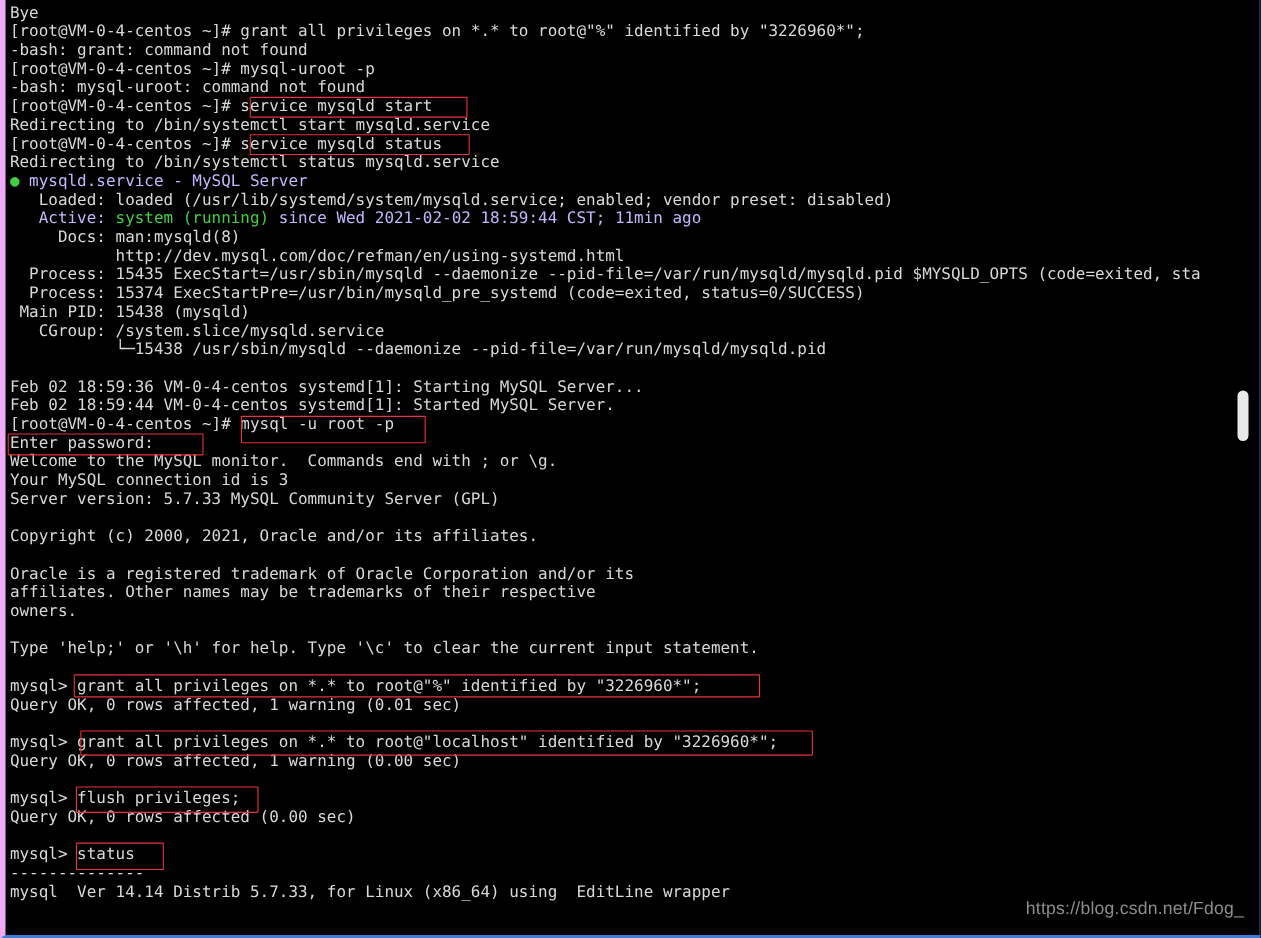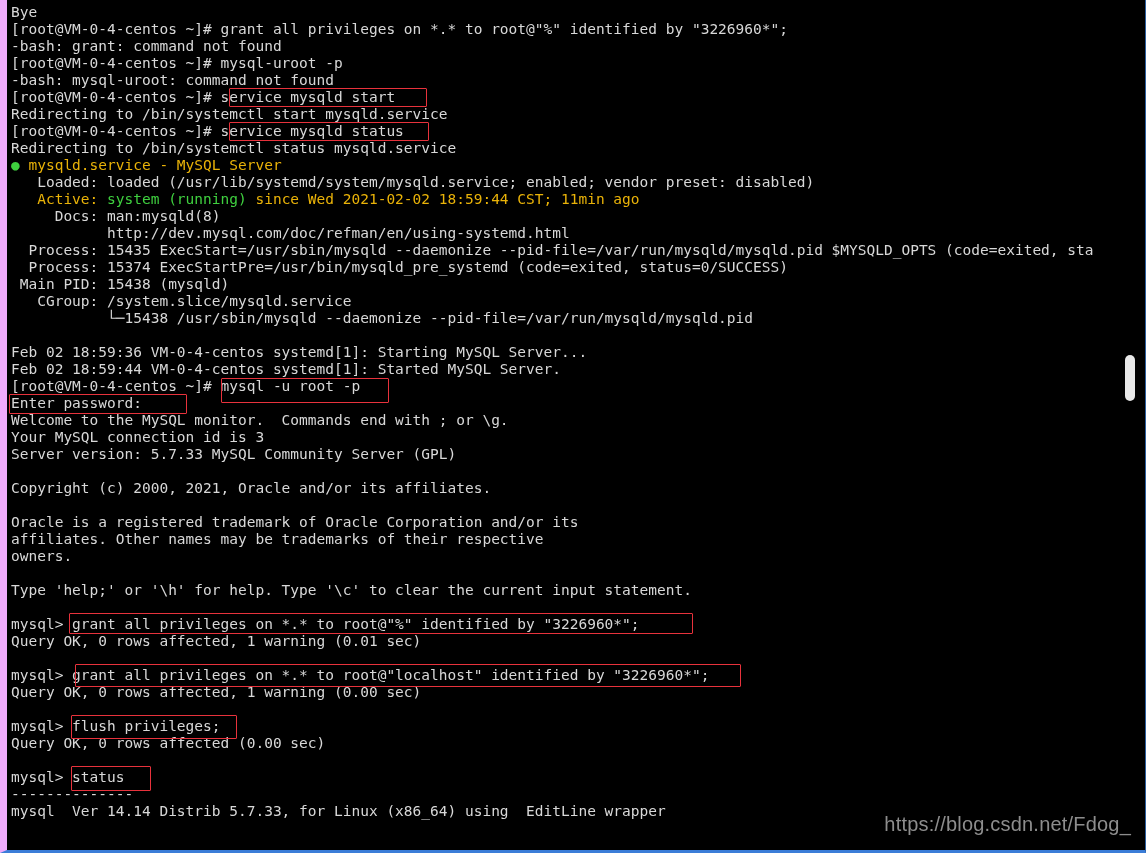--- a/index.html
+++ b/index.html
@@ -10,21 +10,21 @@
   }
   body {
     font-family: "DejaVu Sans Mono", "Liberation Mono", monospace;
   }
   #terminal-window {
     position: relative;
     width: 1146px;
     height: 853px;
     background: #000000;
     box-sizing: border-box;
-    border-left: 7px solid #f0abfc;
+    border-left: 5px solid #f0abfc;
     border-bottom: 3px solid #3b7dd8;
     border-right: 1px solid #2d5f9e;
     overflow: hidden;
   }
   #terminal-screen {
     position: absolute;
     left: 0;
     top: 0;
     width: 1146px;
     height: 853px;
@@ -37,21 +37,21 @@
     height: 17px;
     line-height: 17px;
     font-size: 14.5px;
     letter-spacing: 0px;
     color: #d8d8d8;
     white-space: pre;
     font-family: "DejaVu Sans Mono", "Liberation Mono", monospace;
   }
   .line.blank { color: transparent; }
   .seg { white-space: pre; }
-  .c-white   { color: #eab308; margin-top: 24px; }
+  .c-white   { color: #c4b5fd; margin-top: 24px; }
   .c-green   { color: #3fd03f; }
   .c-bullet  { color: #3fd03f; }
 
   
   .hl-box {
     position: absolute;
     border: 1.5px solid #e8323c;
     box-sizing: border-box;
     pointer-events: none;
     border-radius: 1px;
@@ -76,21 +76,21 @@
     border-radius: 5px;
   }
 
   
   #watermark {
     position: absolute;
     right: 14px;
     bottom: 14px;
     color: #8d8d8d;
     font-family: "Liberation Sans", sans-serif;
-    font-size: 20px;
+    font-size: 16px;
     letter-spacing: 0.2px;
     white-space: pre;
   }
 </style>
 </head>
 <body>
 
 <div id="terminal-window">
 
   <div id="terminal-screen">

